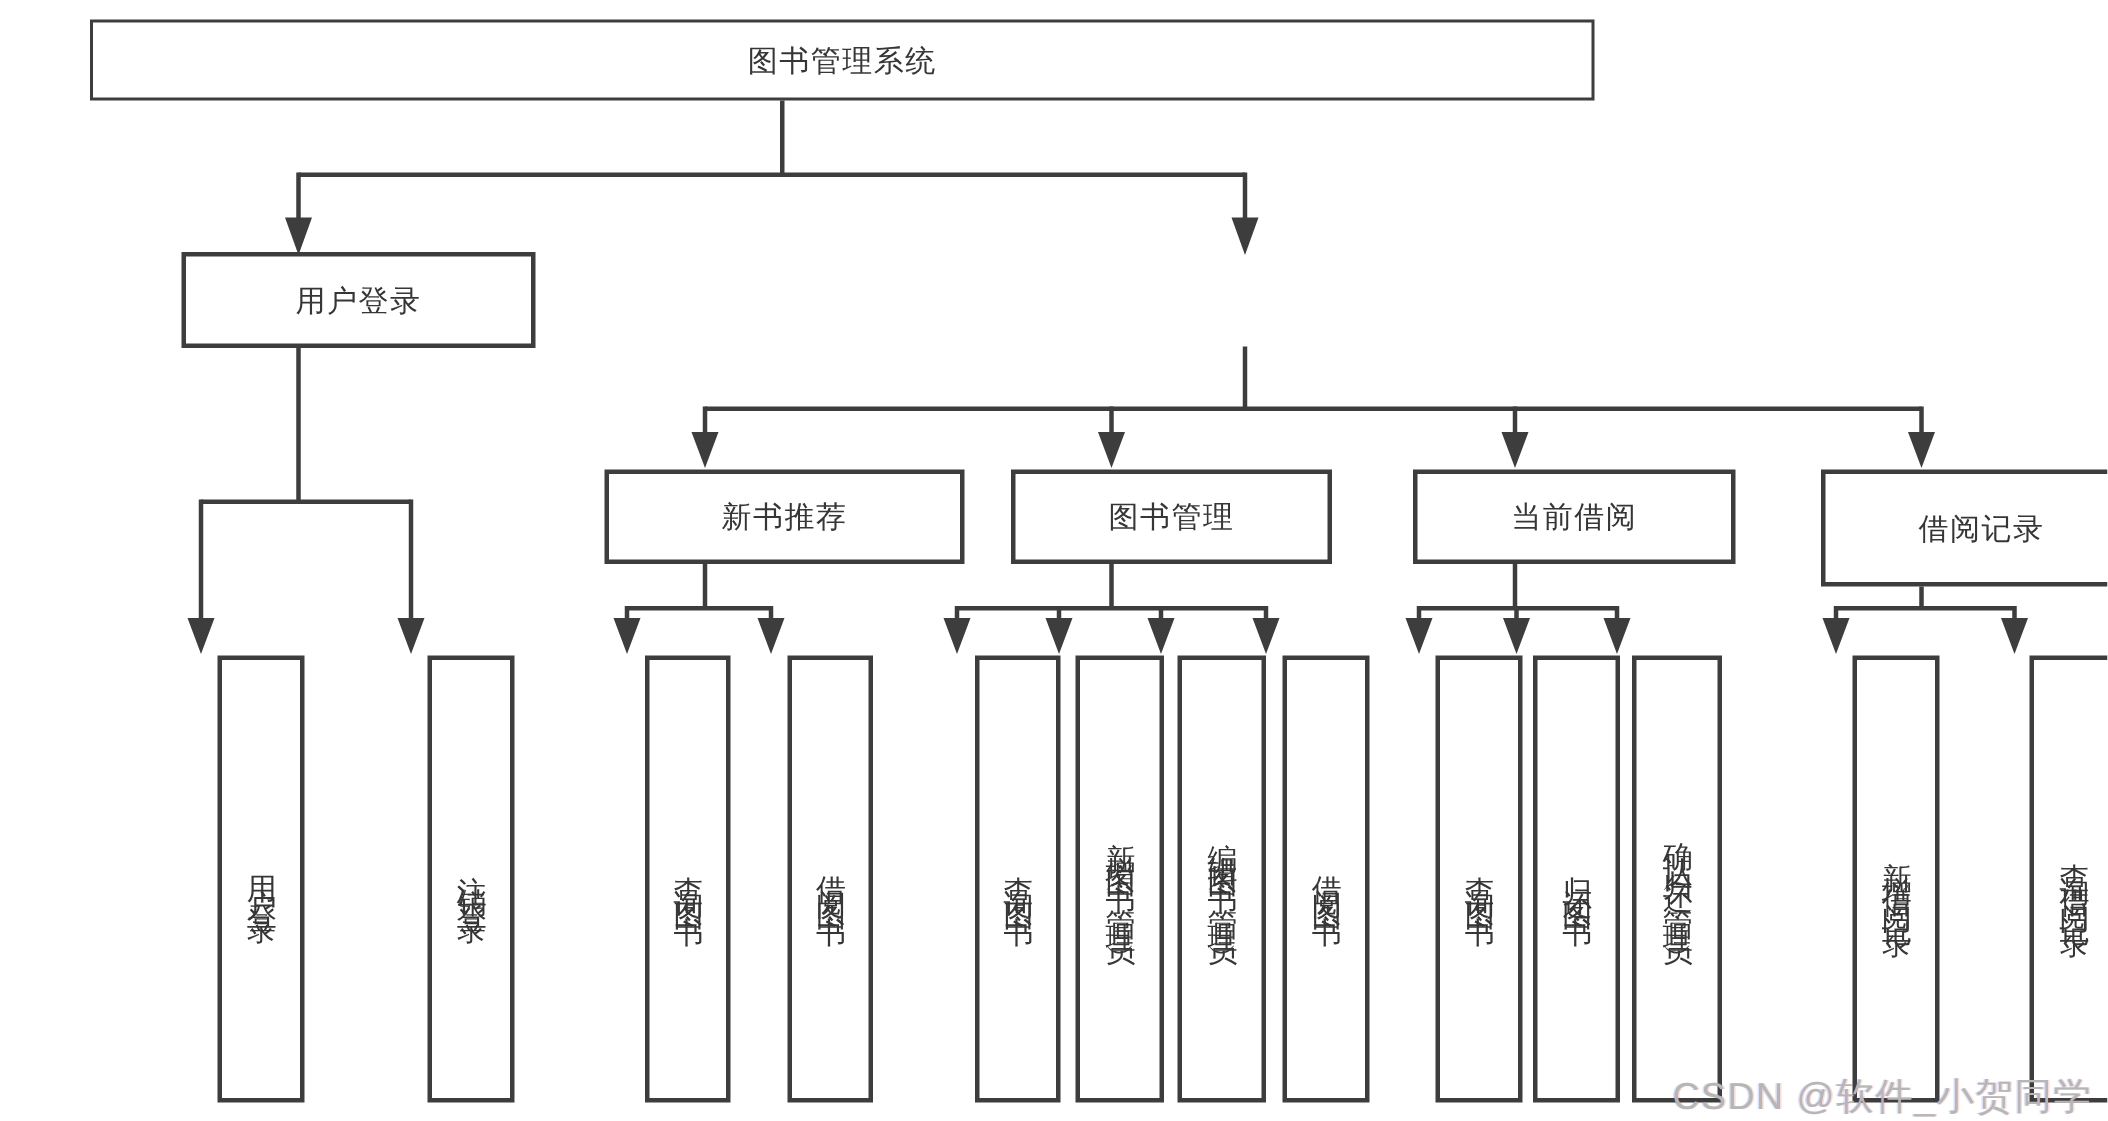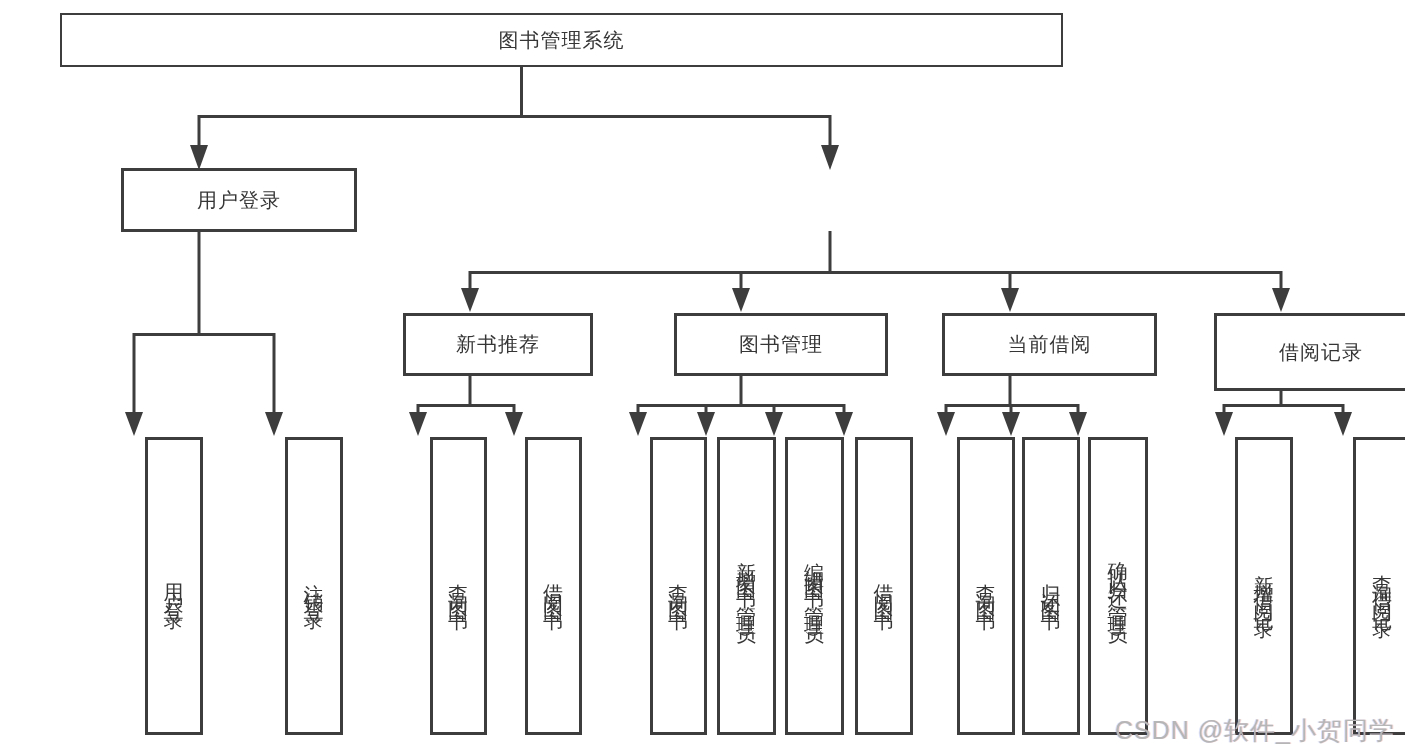--- a/index.html
+++ b/index.html
@@ -108,21 +108,21 @@
       <polygon points="1069,412 1087,412 1078,436"></polygon>
       <polygon points="1215,412 1233,412 1224,436"></polygon>
       <polygon points="1334,412 1352,412 1343,436"></polygon>
     </g>
   </svg>
 
   <div class="node" style="left:20px;top:13px;width:1003px;height:54px;border-width:2px;">图书管理系统</div>
 
   <div class="node" style="left:81px;top:168px;width:236px;height:64px;">用户登录</div>
 
-  <div class="node" style="left:363px;top:313px;width:190px;height:63px;">新书推荐</div>
+  <div class="node" style="left:363px;top:313px;width:240px;height:63px;">新书推荐</div>
   <div class="node" style="left:634px;top:313px;width:214px;height:63px;">图书管理</div>
   <div class="node" style="left:902px;top:313px;width:215px;height:63px;text-align:center;">当前借阅</div>
   <div class="node" style="left:1174px;top:313px;width:214px;height:78px;">借阅记录</div>
 
   <div class="node vnode" style="left:105px;top:437px;width:58px;height:298px;">用户登录</div>
   <div class="node vnode" style="left:245px;top:437px;width:58px;height:298px;">注销登录</div>
 
   <div class="node vnode" style="left:390px;top:437px;width:57px;height:298px;">查询图书</div>
   <div class="node vnode" style="left:485px;top:437px;width:57px;height:298px;">借阅图书</div>
 

